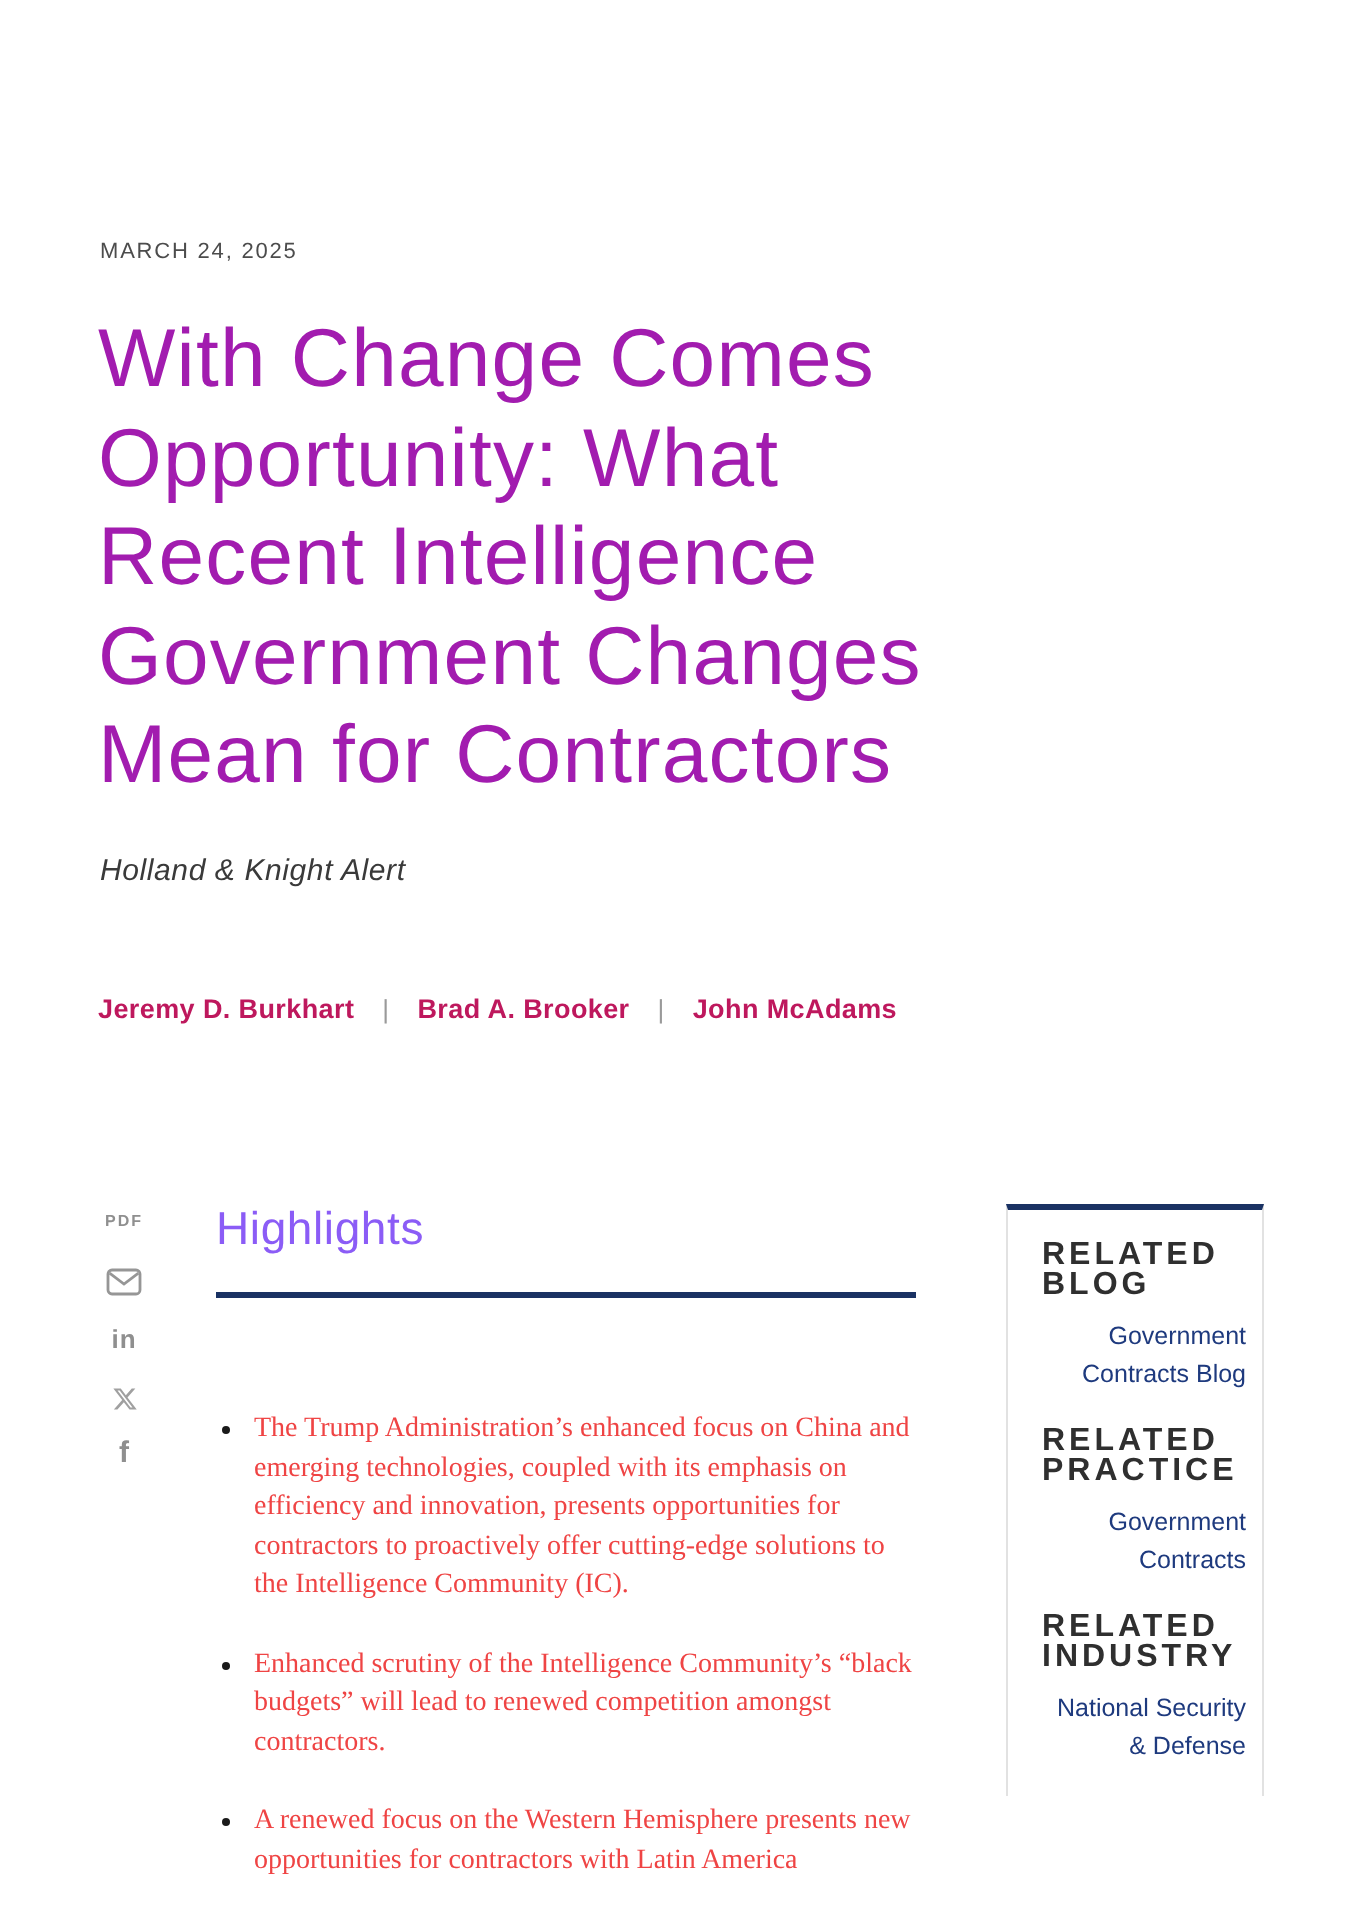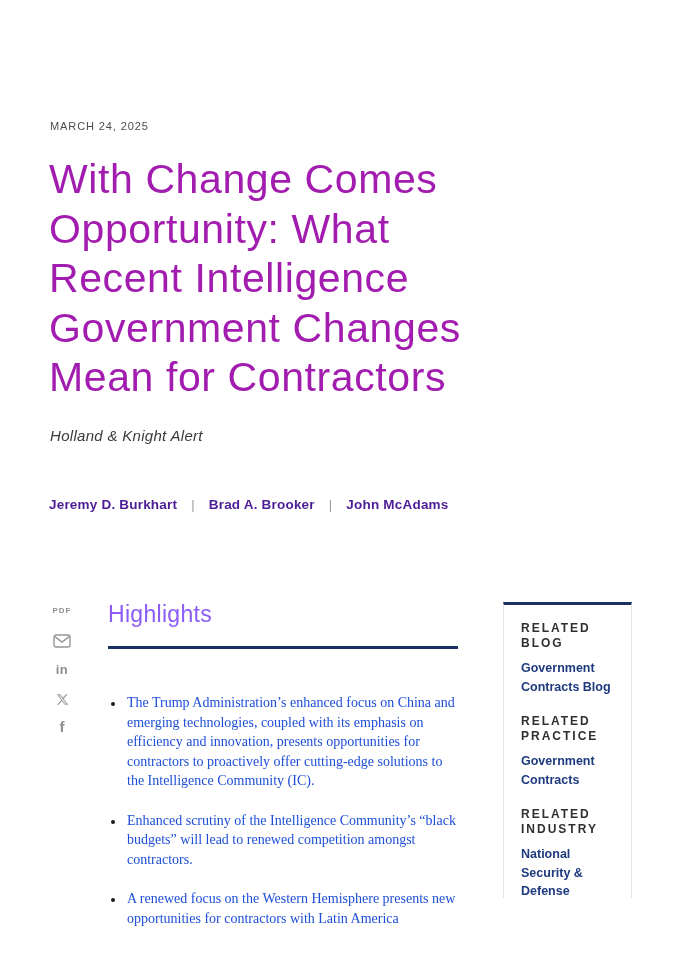--- a/index.html
+++ b/index.html
@@ -21,21 +21,21 @@
   .article-subtitle {
     position: absolute; left: 50px; top: 427px;
     font-style: italic; font-size: 15px; color: #3a3a3a;
     letter-spacing: 0.3px;
   }
   .authors-row {
     position: absolute; left: 49px; top: 497px;
     font-size: 13.5px; font-weight: 700; letter-spacing: 0.2px;
     display: flex; align-items: center;
   }
-  .author-link { color: #4c1d95; cursor: pointer; text-decoration: none; }
+  .author-link { color: #be185d; cursor: pointer; text-decoration: none; }
   .author-sep { color: #9a9a9a; font-weight: 400; margin: 0 14px; font-size: 13px; }
 
   
   .share-rail {
     position: absolute; left: 48px; top: 604px; width: 28px; height: 150px;
   }
   .share-item {
     position: absolute; left: 0; width: 28px; text-align: center;
     color: #8f8f8f; cursor: pointer;
   }
@@ -48,45 +48,45 @@
   
   .main-col { position: absolute; left: 108px; top: 601px; width: 350px; }
   .highlights-heading {
     font-size: 23px; line-height: 27px; font-weight: 500;
     color: #8b5cf6; letter-spacing: 0.3px;
   }
   .highlights-rule {
     margin-top: 18px; width: 100%; height: 3px; background: #1a3263;
   }
   .highlights-list {
-    margin-top: 44px; padding-left: 17px; list-style: disc outside;
+    margin-top: 56px; padding-left: 17px; list-style: disc outside;
     font-family: "Liberation Serif", serif;
-    font-size: 14px; line-height: 19.5px; color: #1d4ed8;
+    font-size: 14px; line-height: 19.5px; color: #ef4444;
   }
   .highlights-list li::marker { color: #1a1a1a; font-size: 12px; }
   .highlights-list li { padding-left: 2px; }
   .highlights-list li + li { margin-top: 20px; }
 
   
   .sidebar {
     position: absolute; left: 503px; top: 602px; width: 129px; height: 296px;
     border-top: 3px solid #1a3263;
     border-left: 1px solid #e2e2e2;
     border-right: 1px solid #e2e2e2;
     padding: 16px 8px 0 17px;
     overflow: hidden;
   }
   .sidebar-section { margin-bottom: 18px; }
   .sidebar-heading {
-    font-size: 12px; line-height: 14.5px; font-weight: 700;
+    font-size: 16px; line-height: 14.5px; font-weight: 700;
     letter-spacing: 2px; color: #2f2f2f; margin-bottom: 9px;
   }
   .sidebar-link {
     display: block; font-size: 12.5px; line-height: 18.5px;
-    font-weight: 700; color: #1e3a7e; cursor: pointer; text-decoration: none;
+    font-weight: 400; color: #1e3a7e; cursor: pointer; text-decoration: none; text-align: right;
   }
 
   svg { display: block; margin: 0 auto; }
 </style>
 </head>
 <body>
 
 <div class="article-date">MARCH 24, 2025</div>
 
 <div class="article-title">

